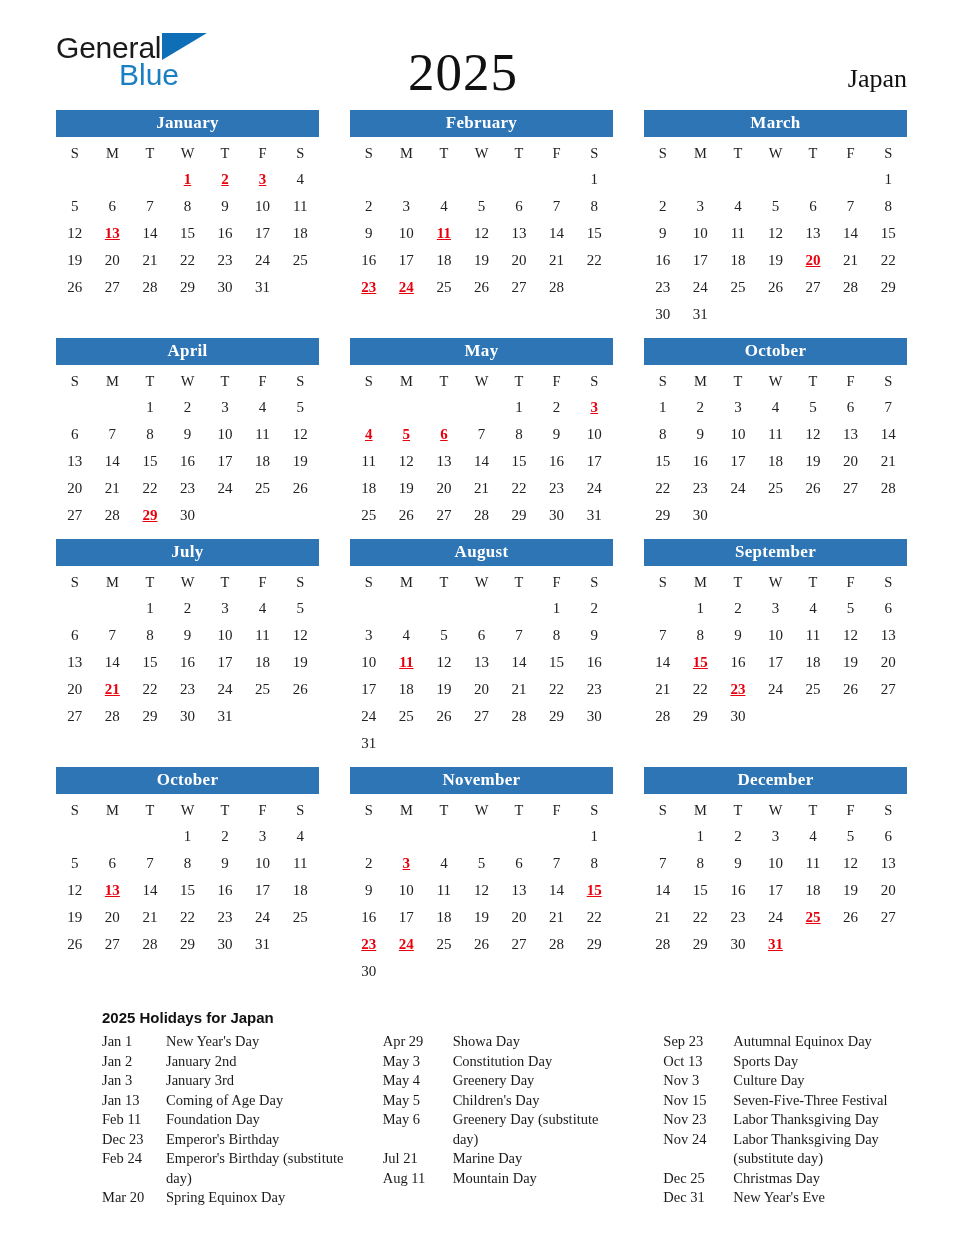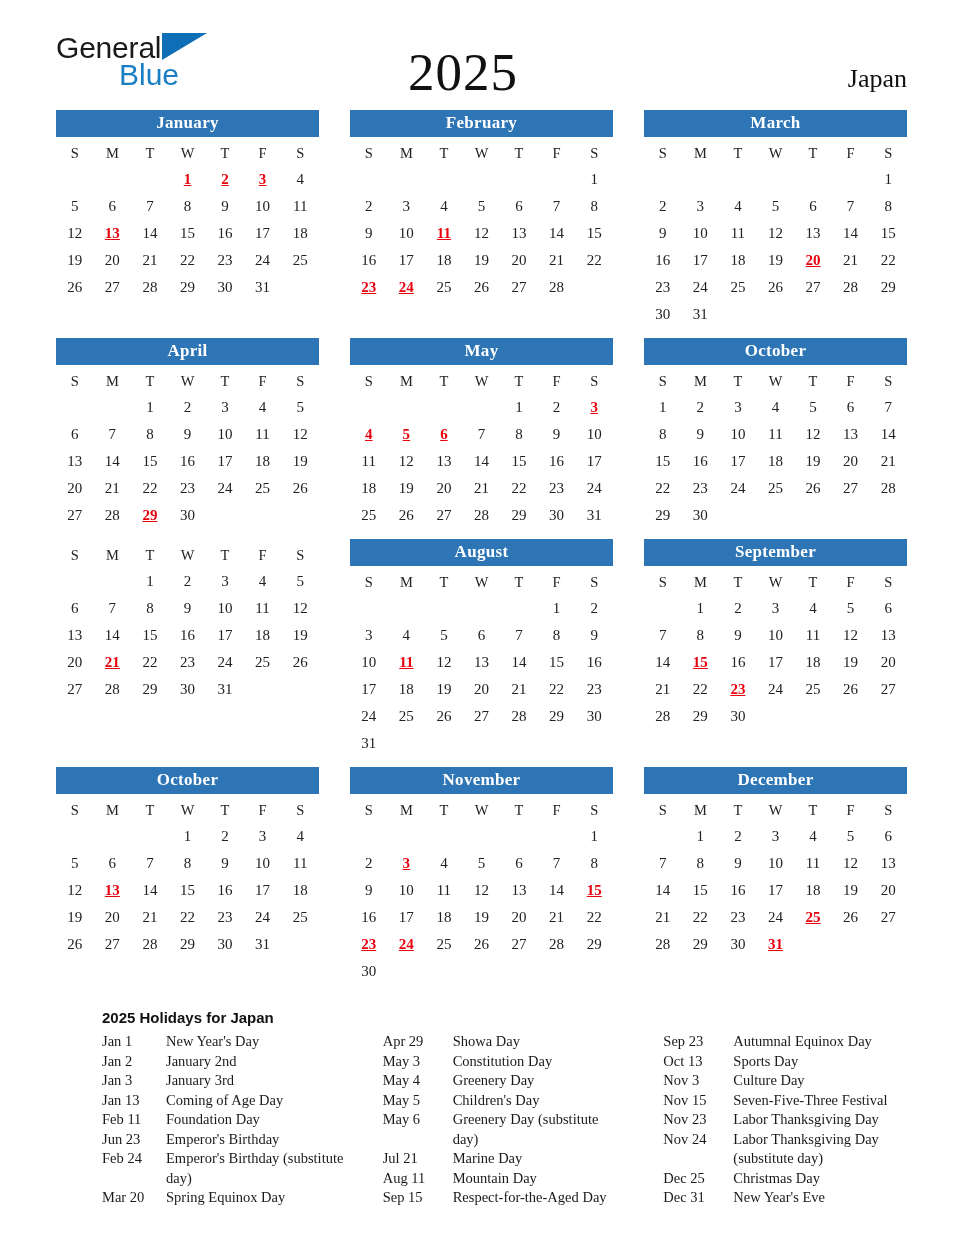--- a/index.html
+++ b/index.html
@@ -582,20 +582,21 @@
               <td class="empty">&nbsp;</td>
               <td class="empty">&nbsp;</td>
               <td class="empty">&nbsp;</td>
               <td class="empty">&nbsp;</td>
               <td class="empty">&nbsp;</td>
             </tr>
           </tbody>
         </table>
       </div>
       <div class="month">
+        <div class="month-title">July</div>
         <table class="cal">
           <thead>
             <tr>
               <th>S</th>
               <th>M</th>
               <th>T</th>
               <th>W</th>
               <th>T</th>
               <th>F</th>
               <th>S</th>
@@ -987,33 +988,32 @@
 
   <div class="legend">
     <div class="legend-title">2025 Holidays for Japan</div>
     <div class="legend-cols">
         <div class="legend-col col1">
           <div class="legend-item"><span class="legend-date">Jan 1</span><span class="legend-name">New Year's Day</span></div>
           <div class="legend-item"><span class="legend-date">Jan 2</span><span class="legend-name">January 2nd</span></div>
           <div class="legend-item"><span class="legend-date">Jan 3</span><span class="legend-name">January 3rd</span></div>
           <div class="legend-item"><span class="legend-date">Jan 13</span><span class="legend-name">Coming of Age Day</span></div>
           <div class="legend-item"><span class="legend-date">Feb 11</span><span class="legend-name">Foundation Day</span></div>
-          <div class="legend-item"><span class="legend-date">Jun 23</span><span class="legend-name">Emperor's Birthday</span></div>
+          <div class="legend-item"><span class="legend-date">Dec 23</span><span class="legend-name">Emperor's Birthday</span></div>
           <div class="legend-item"><span class="legend-date">Feb 24</span><span class="legend-name">Emperor's Birthday (substitute day)</span></div>
           <div class="legend-item"><span class="legend-date">Mar 20</span><span class="legend-name">Spring Equinox Day</span></div>
         </div>
         <div class="legend-col col2">
           <div class="legend-item"><span class="legend-date">Apr 29</span><span class="legend-name">Showa Day</span></div>
           <div class="legend-item"><span class="legend-date">May 3</span><span class="legend-name">Constitution Day</span></div>
           <div class="legend-item"><span class="legend-date">May 4</span><span class="legend-name">Greenery Day</span></div>
           <div class="legend-item"><span class="legend-date">May 5</span><span class="legend-name">Children's Day</span></div>
           <div class="legend-item"><span class="legend-date">May 6</span><span class="legend-name">Greenery Day (substitute day)</span></div>
           <div class="legend-item"><span class="legend-date">Jul 21</span><span class="legend-name">Marine Day</span></div>
           <div class="legend-item"><span class="legend-date">Aug 11</span><span class="legend-name">Mountain Day</span></div>
-          <div class="legend-item"><span class="legend-date">Sep 15</span><span class="legend-name">Respect-for-the-Aged Day</span></div>
         </div>
         <div class="legend-col col3">
           <div class="legend-item"><span class="legend-date">Sep 23</span><span class="legend-name">Autumnal Equinox Day</span></div>
           <div class="legend-item"><span class="legend-date">Oct 13</span><span class="legend-name">Sports Day</span></div>
           <div class="legend-item"><span class="legend-date">Nov 3</span><span class="legend-name">Culture Day</span></div>
           <div class="legend-item"><span class="legend-date">Nov 15</span><span class="legend-name">Seven-Five-Three Festival</span></div>
           <div class="legend-item"><span class="legend-date">Nov 23</span><span class="legend-name">Labor Thanksgiving Day</span></div>
           <div class="legend-item"><span class="legend-date">Nov 24</span><span class="legend-name">Labor Thanksgiving Day (substitute day)</span></div>
           <div class="legend-item"><span class="legend-date">Dec 25</span><span class="legend-name">Christmas Day</span></div>
           <div class="legend-item"><span class="legend-date">Dec 31</span><span class="legend-name">New Year's Eve</span></div>

